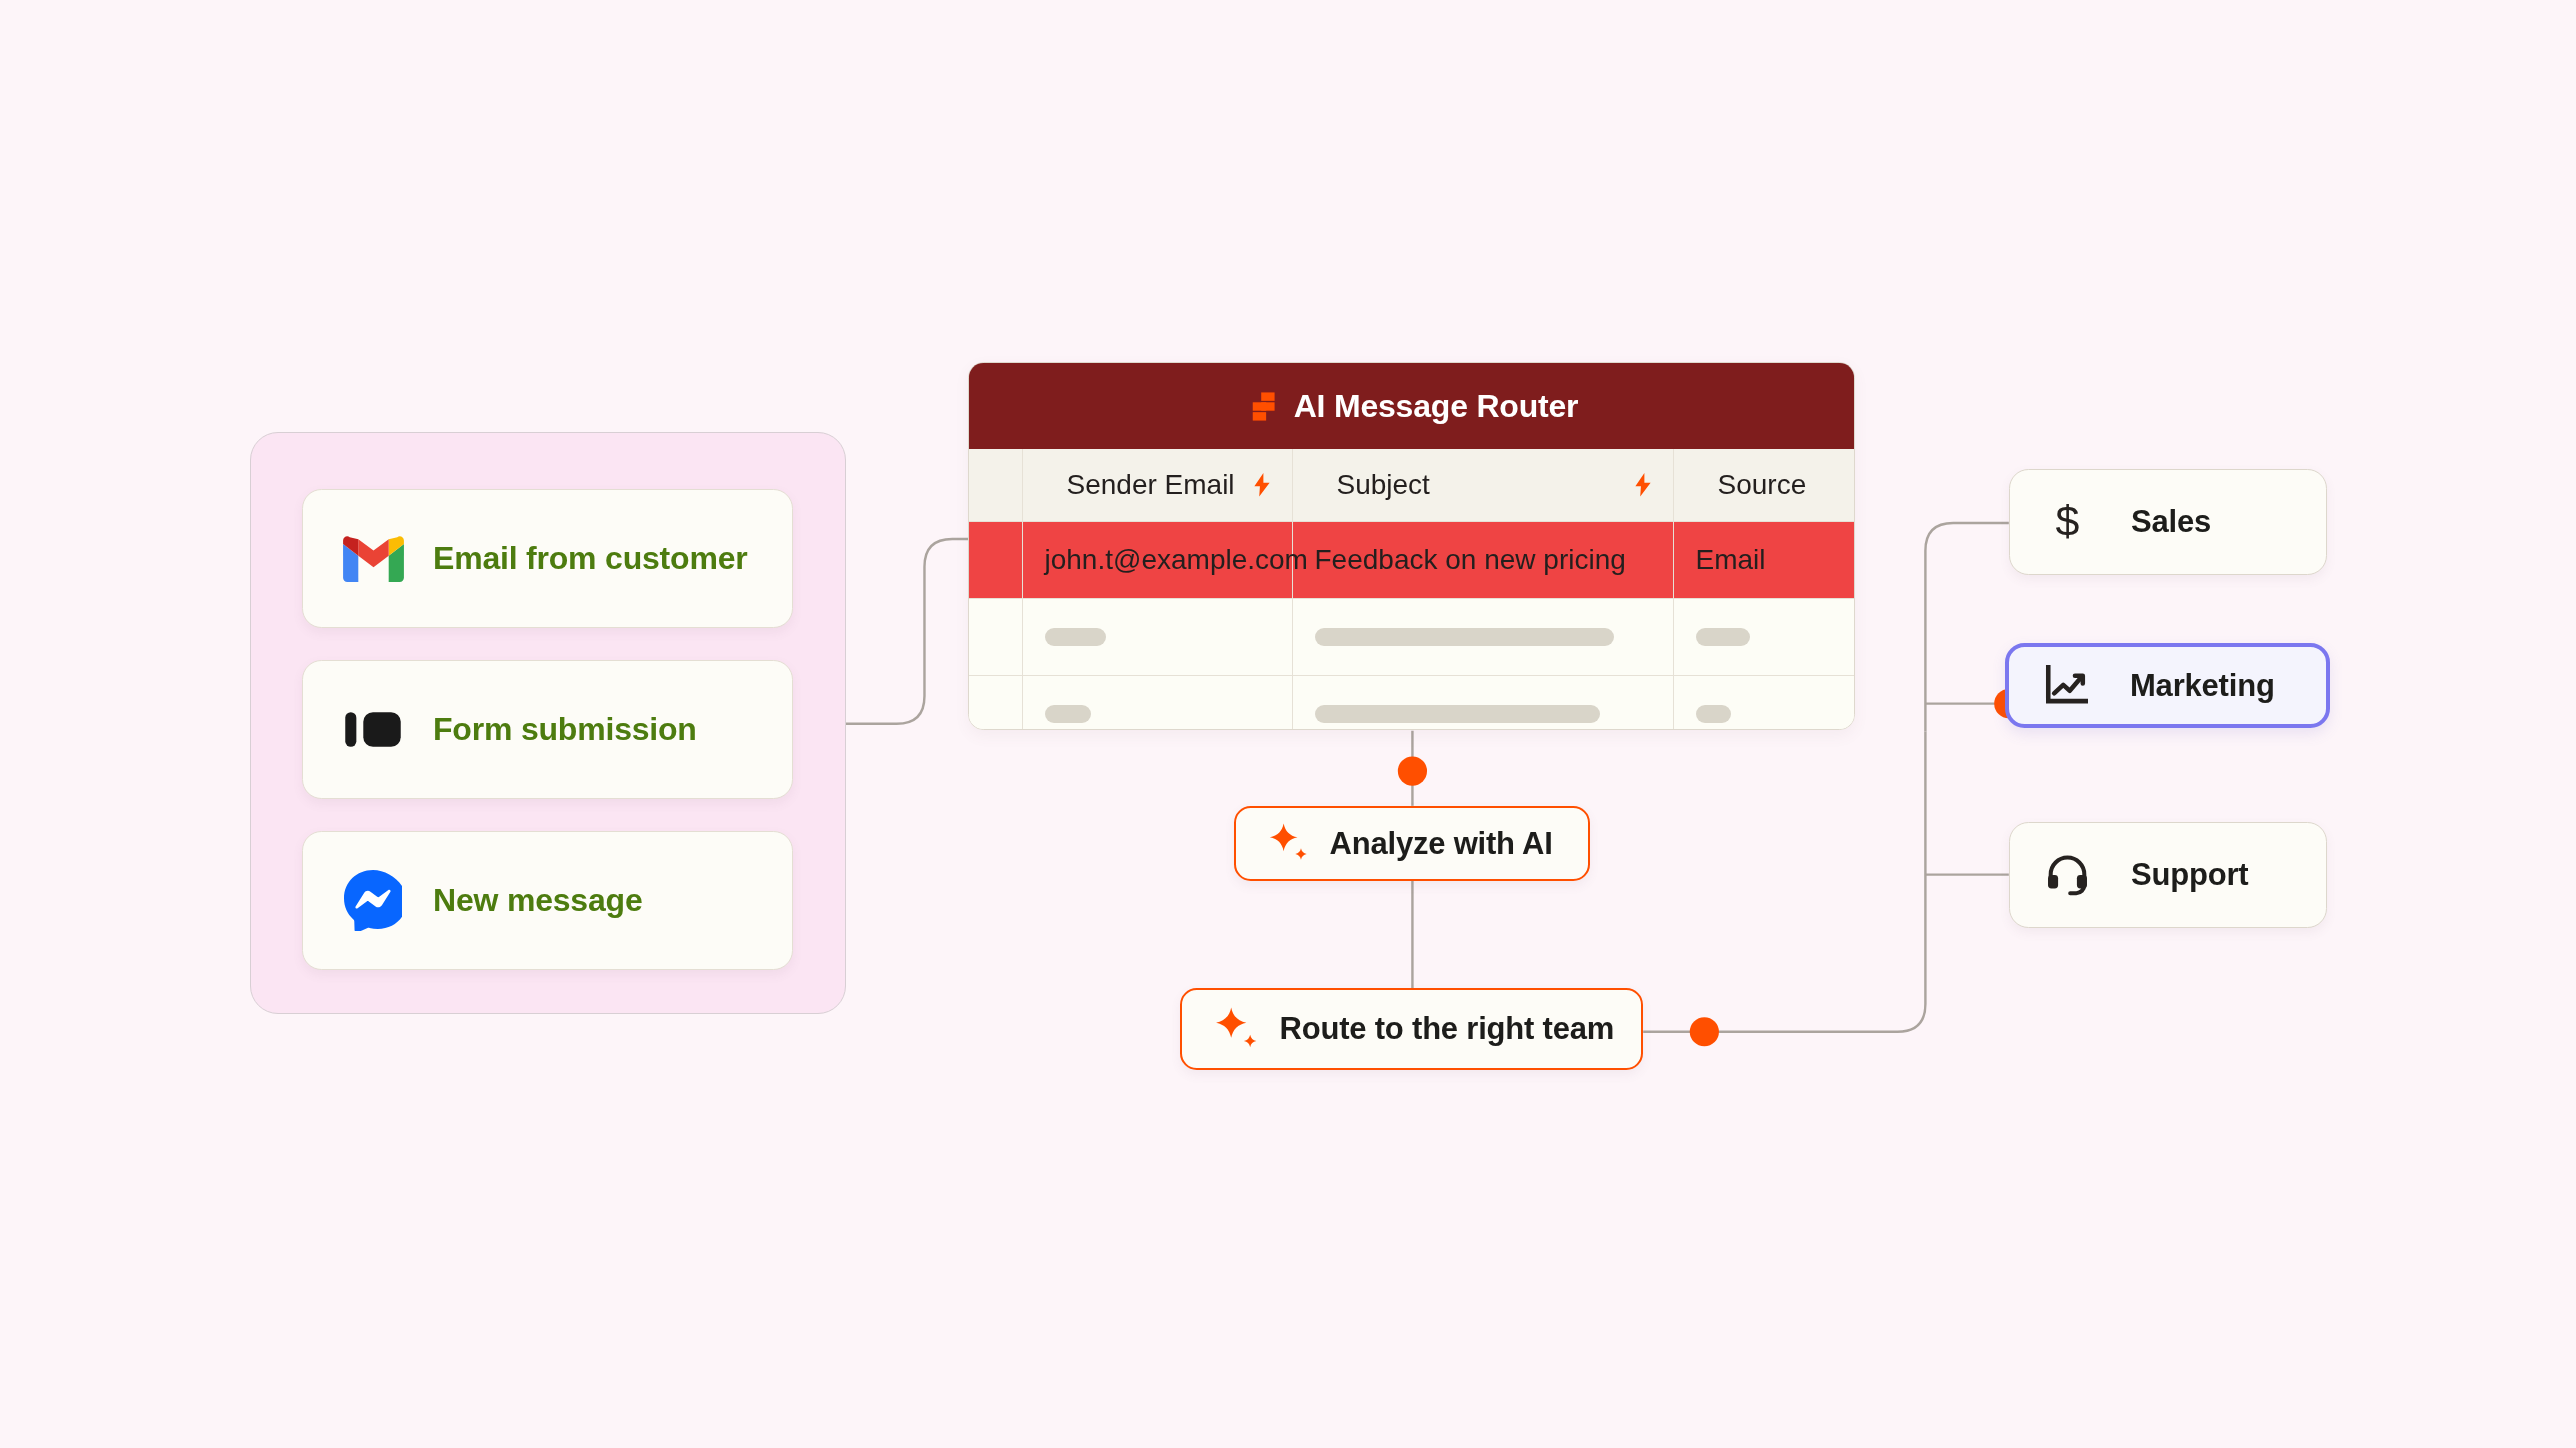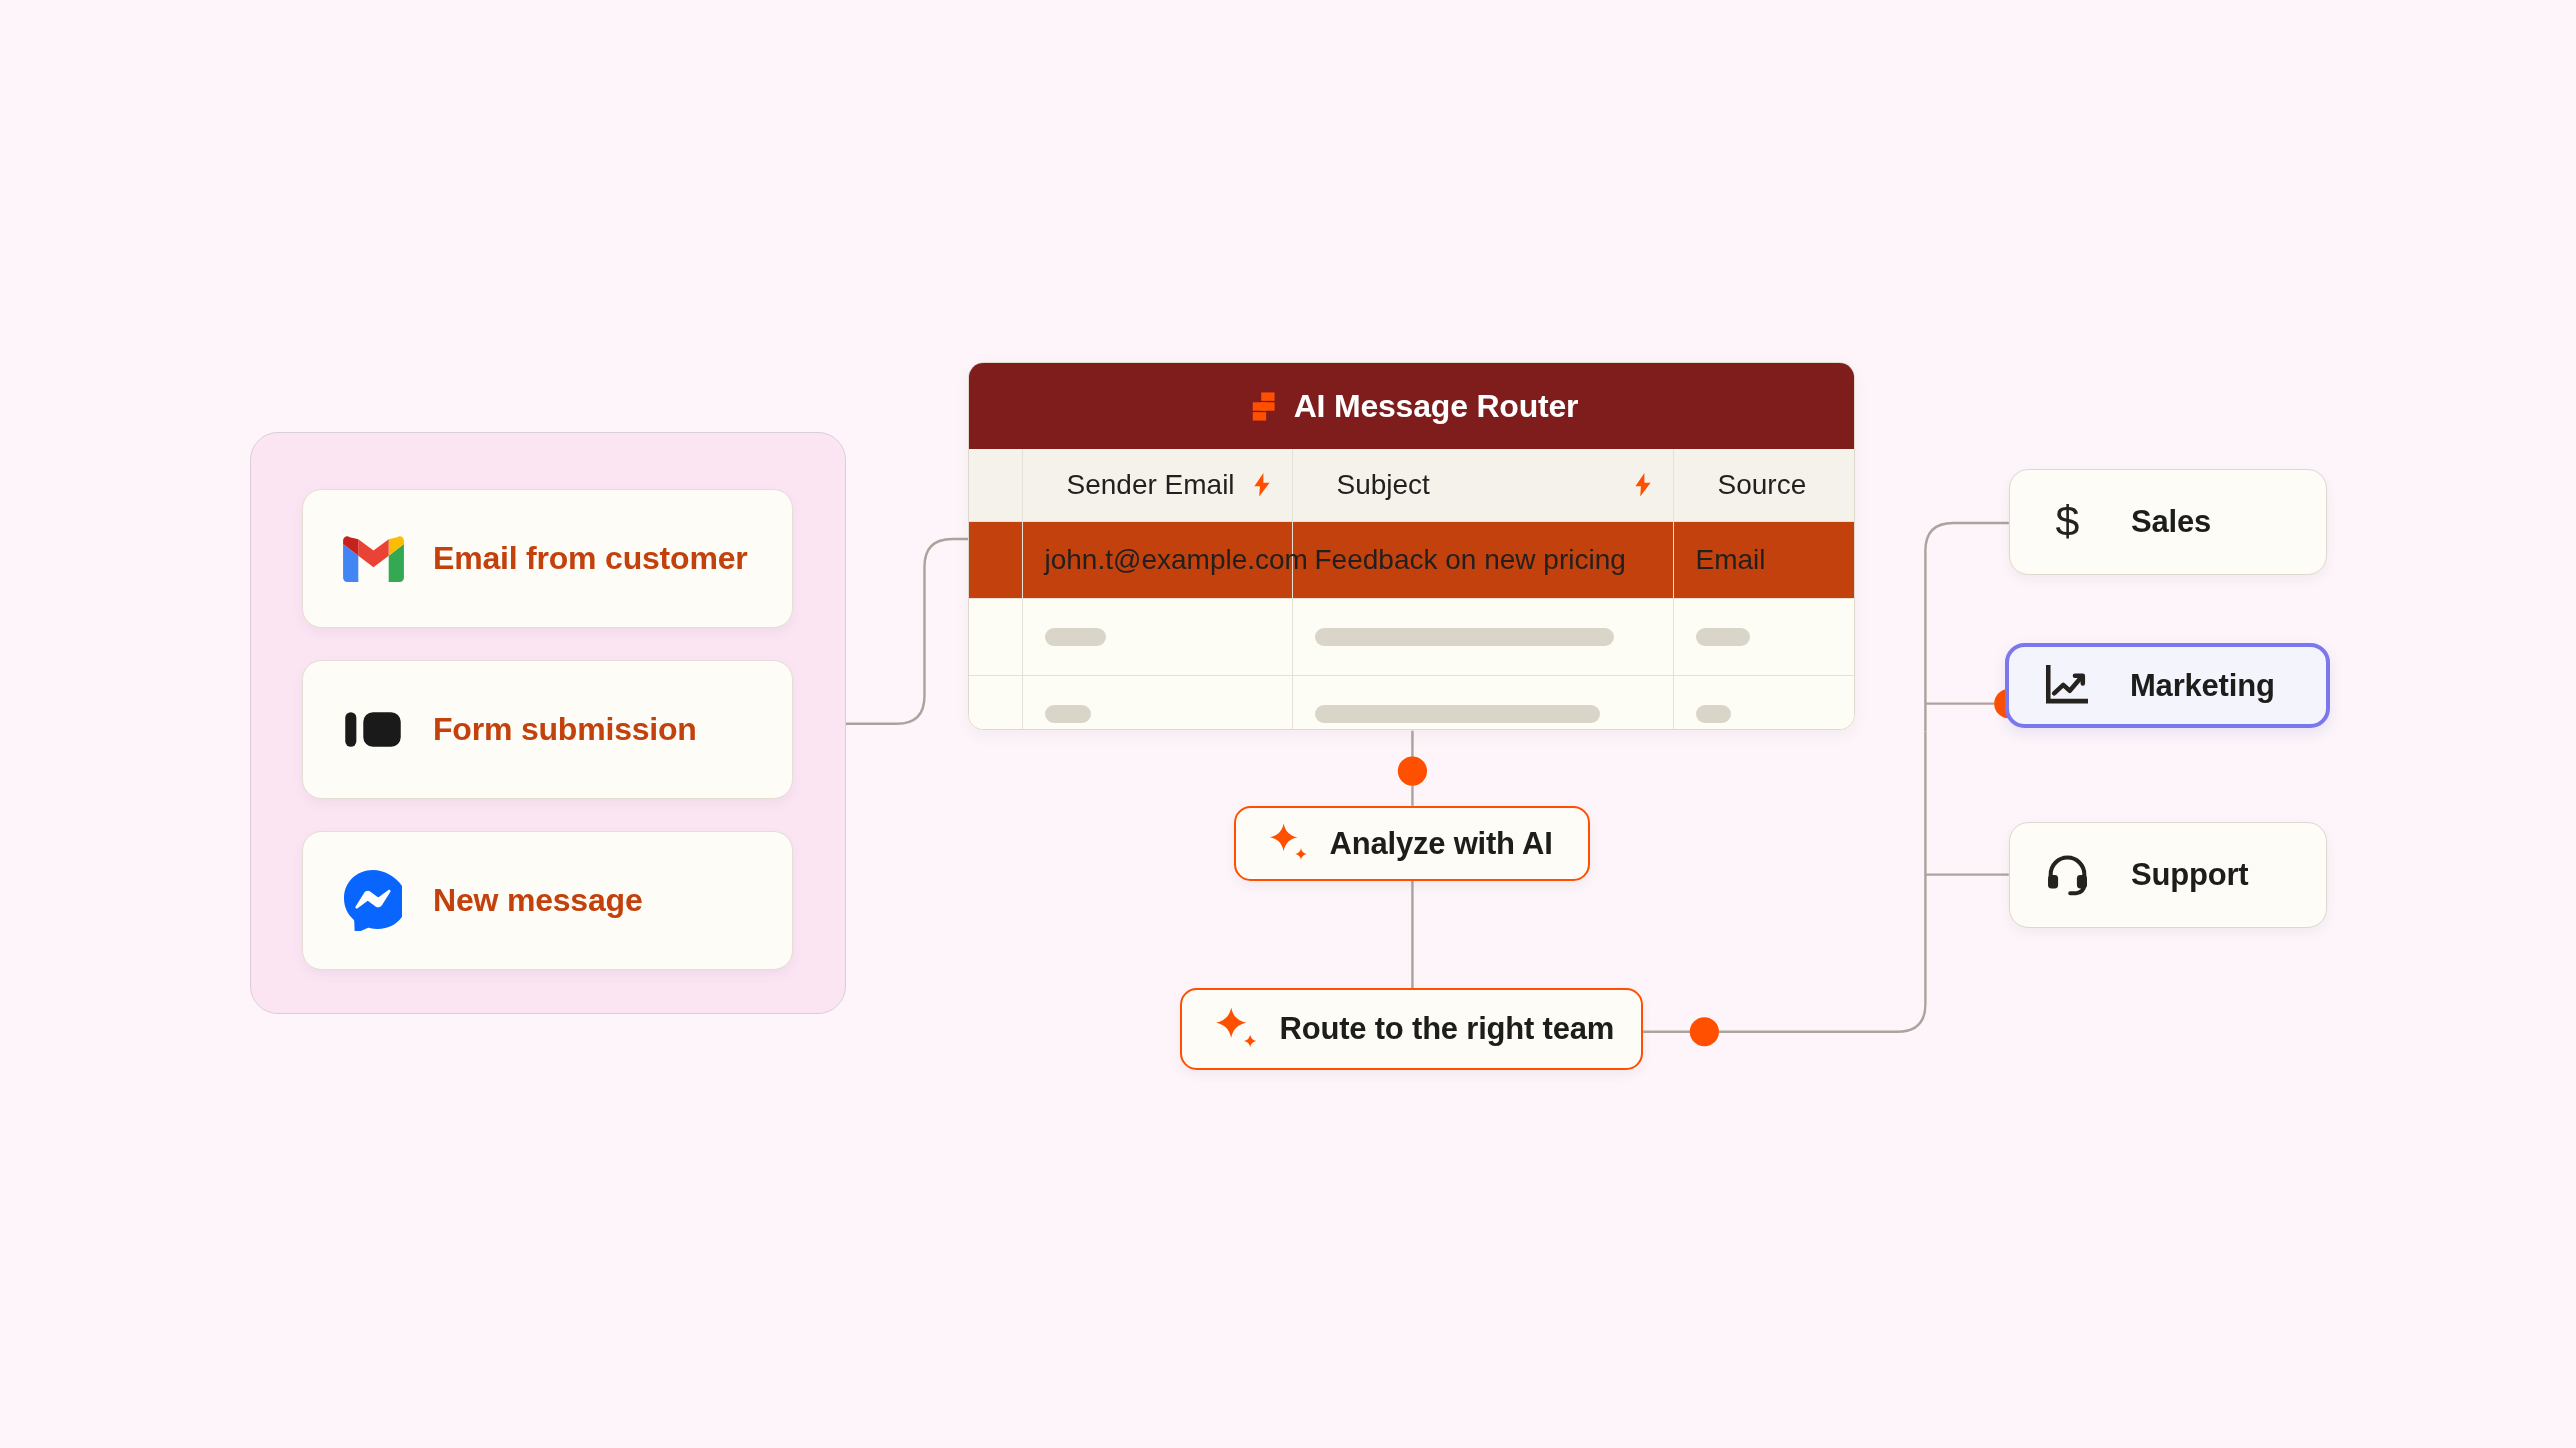--- a/index.html
+++ b/index.html
@@ -59,21 +59,21 @@
   #trigger-card-2 { top: 831px; }
   .trigger-icon {
     width: 70px; height: 70px;
     flex: 0 0 70px;
     display: flex; align-items: center; justify-content: center;
   }
   .trigger-label {
     margin-left: 25px;
     font-size: 32px;
     font-weight: 700;
-    color: #c2410c;
+    color: #4d7c0f;
     letter-spacing: -0.2px;
     white-space: nowrap;
   }
 
   
   #router-card {
     position: absolute;
     left: 968px; top: 362px;
     width: 887px; height: 368px;
     background: #fdfdf6;
@@ -108,21 +108,21 @@
     border-right: 1.4px solid #e6e1d6;
     border-bottom: 1.4px solid #e6e1d6;
     padding: 0 0 0 22px;
     text-align: left;
     vertical-align: middle;
     font-weight: 400;
   }
   .tbl th { height: 72px; background: #f4f2ea; padding-left: 44px; }
   .tbl td { height: 76px; background: #fdfdf6; }
   .tbl th.gutter, .tbl td.gutter { padding: 0; }
-  .tbl tr.row-active td { background: #c2410c; }
+  .tbl tr.row-active td { background: #ef4444; }
   .hdr-inner {
     display: flex; align-items: center; justify-content: space-between;
     padding-right: 21px;
   }
   .hdr-text { font-size: 28px; color: #231f1e; }
   .bolt-icon { width: 18px; height: 23.6px; display:block; }
   .cell-text { font-size: 28px; color: #231f1e; white-space: nowrap; }
   .skeleton {
     height: 18px;
     background: #d9d5c9;

